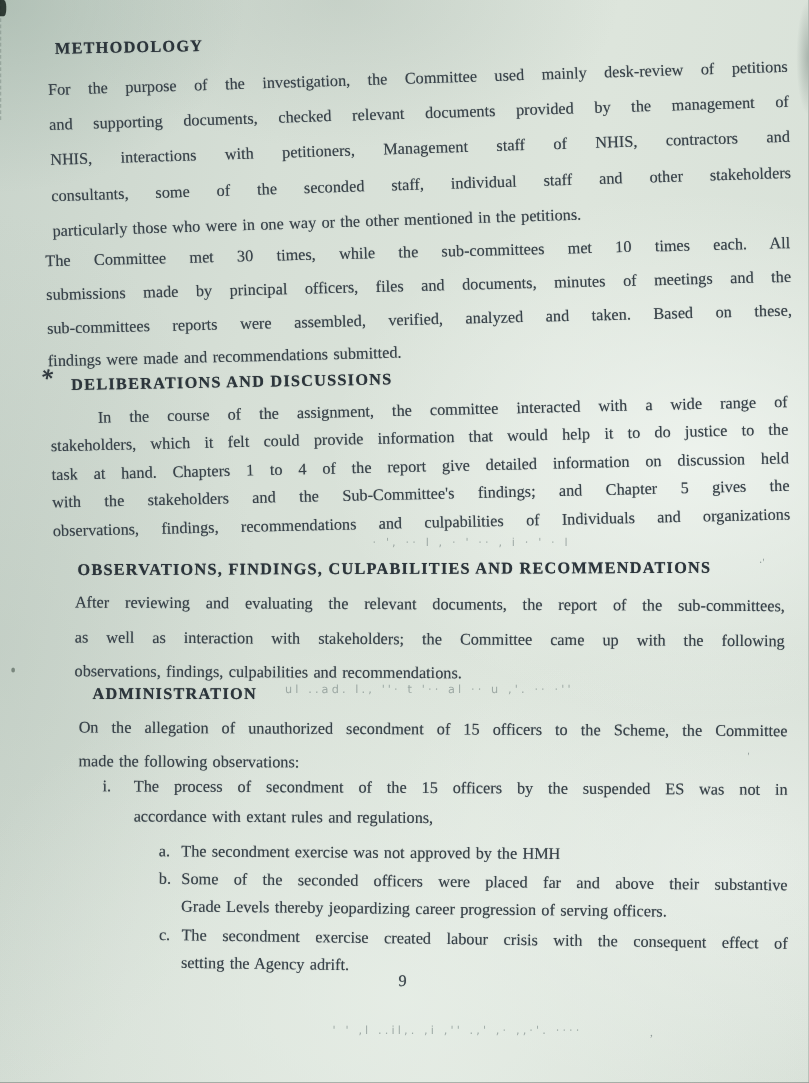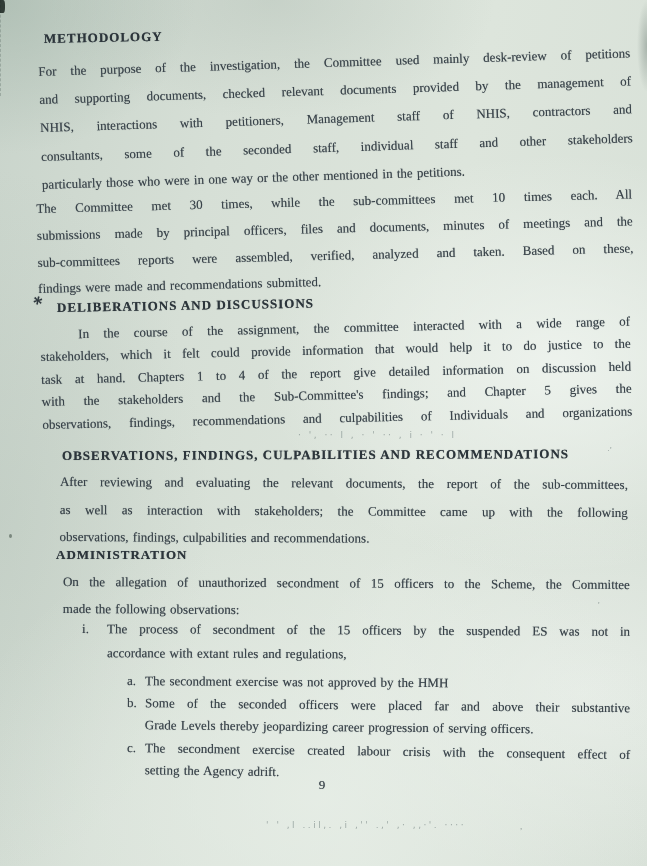--- a/index.html
+++ b/index.html
@@ -97,21 +97,22 @@
   <div class="abs speck" style="left:607px; top:445px;">·'</div>
 
   <h2 class="abs hd" style="left:62px; top:448px; transform:rotate(-0.2deg); transform-origin:left center;">OBSERVATIONS, FINDINGS, CULPABILITIES AND RECOMMENDATIONS</h2>
 
   <div class="abs para" style="left:60px; top:468px; width:568px; line-height:27.6px; transform:rotate(0.3deg); transform-origin:left top;">
       <div class="line">After reviewing and evaluating the relevant documents, the report of the sub-committees,</div>
       <div class="line">as well as interaction with stakeholders; the Committee came up with the following</div>
       <div class="line">observations, findings, culpabilities and recommendations.</div>
     </div>
 
-  <h2 class="abs hd" style="left:56px; top:547px;">ADMINISTRATION</h2>
+  <h2 class="abs hd" style="left:74px; top:547px;">ADMINISTRATION</h2>
+  <div class="abs bleed" style="left:228px; top:547px; width:392px;">ul ..ad. l., ''· t '·· al ·· u ,'. ·· ·''</div>
   <div class="abs speck" style="left:598px; top:600px;">'</div>
 
   <div class="abs para" style="left:63px; top:568px; width:567px; line-height:27px; transform:rotate(0.3deg); transform-origin:left top;">
       <div class="line">On the allegation of unauthorized secondment of 15 officers to the Scheme, the Committee</div>
       <div class="line">made the following observations:</div>
     </div>
 
   <div class="abs" style="left:82px; top:617px; width:548px;">
 
     <div class="item para" style="line-height:24px; transform:rotate(0.3deg); transform-origin:left center;">

